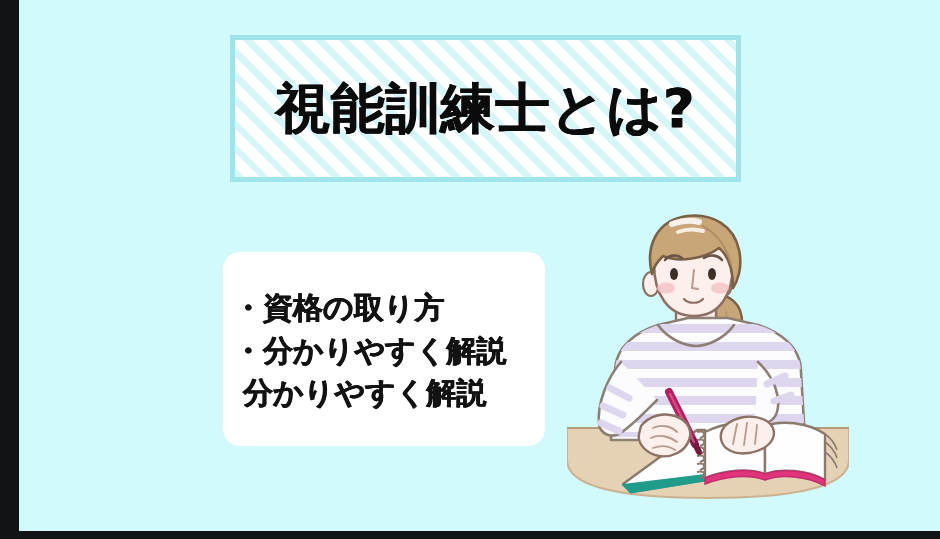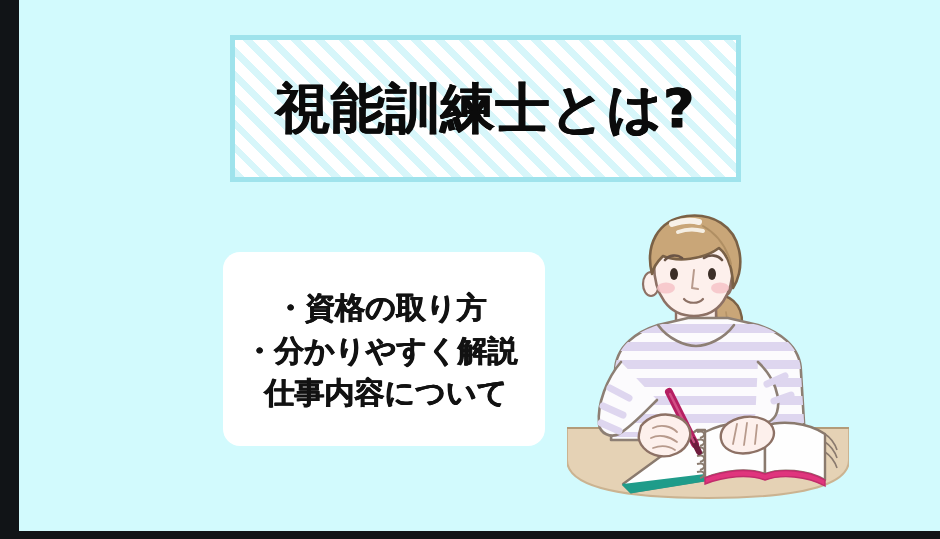--- a/index.html
+++ b/index.html
@@ -69,21 +69,20 @@
     top: 252px;
     width: 322px;
     height: 194px;
     background: #ffffff;
     border-radius: 17px;
     box-sizing: border-box;
     padding: 22px 16px 18px 10px;
     display: flex;
     flex-direction: column;
     justify-content: center;
-    text-align: center;
   }
   .bullet-line {
     font-family: "DejaVu Sans", "Liberation Sans", sans-serif;
     font-weight: 700;
     font-size: 30px;
     line-height: 1.42;
     color: #121212;
     white-space: nowrap;
     text-shadow: 0.5px 0 0 #121212, -0.5px 0 0 #121212;
   }
@@ -105,21 +104,21 @@
 <div id="slide">
   <div id="canvas">
 
     <div id="title-box">
       <div id="title-text">視能訓練士とは?</div>
     </div>
 
     <div id="bullet-box">
       <div class="bullet-line">・資格の取り方</div>
       <div class="bullet-line">・分かりやすく解説</div>
-      <div class="bullet-line indent">仕事内容について</div>
+      <div class="bullet-line indent">分かりやすく解説</div>
     </div>
 
     <div id="illustration">
       <svg viewBox="0 0 306 290" xmlns="http://www.w3.org/2000/svg">
         <defs>
           <clipPath id="shirtClip">
             <path d="M62 160 C62 133 86 119 105 113 L135 106 L175 106 L205 113
                      C224 119 248 133 248 160 L252 225 L58 225 Z"></path>
           </clipPath>
           <clipPath id="deskClip">

